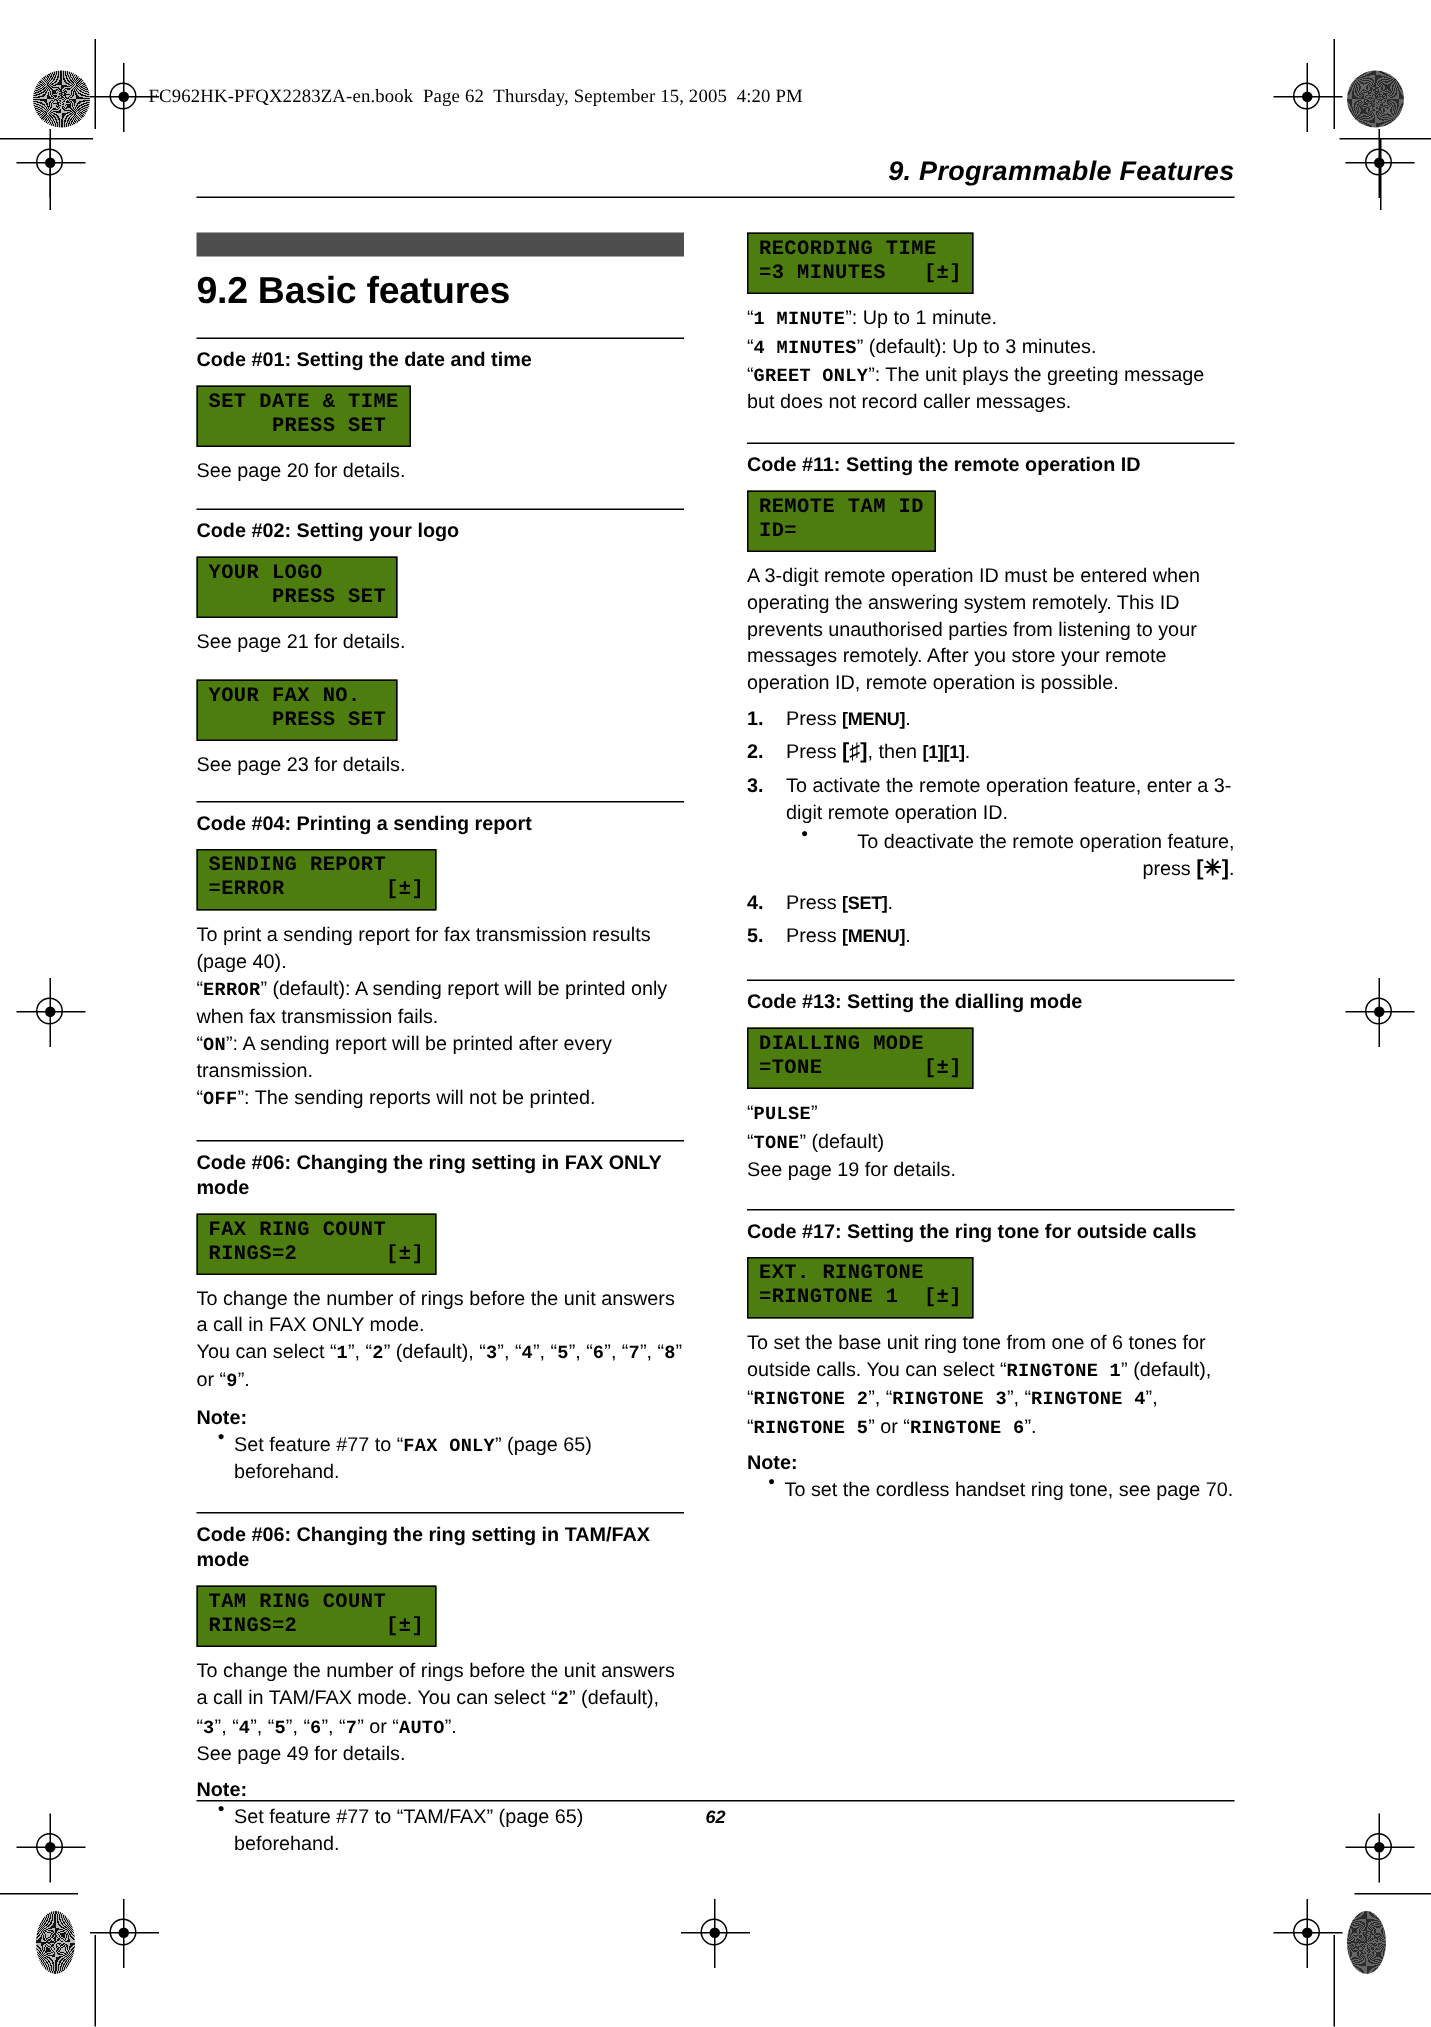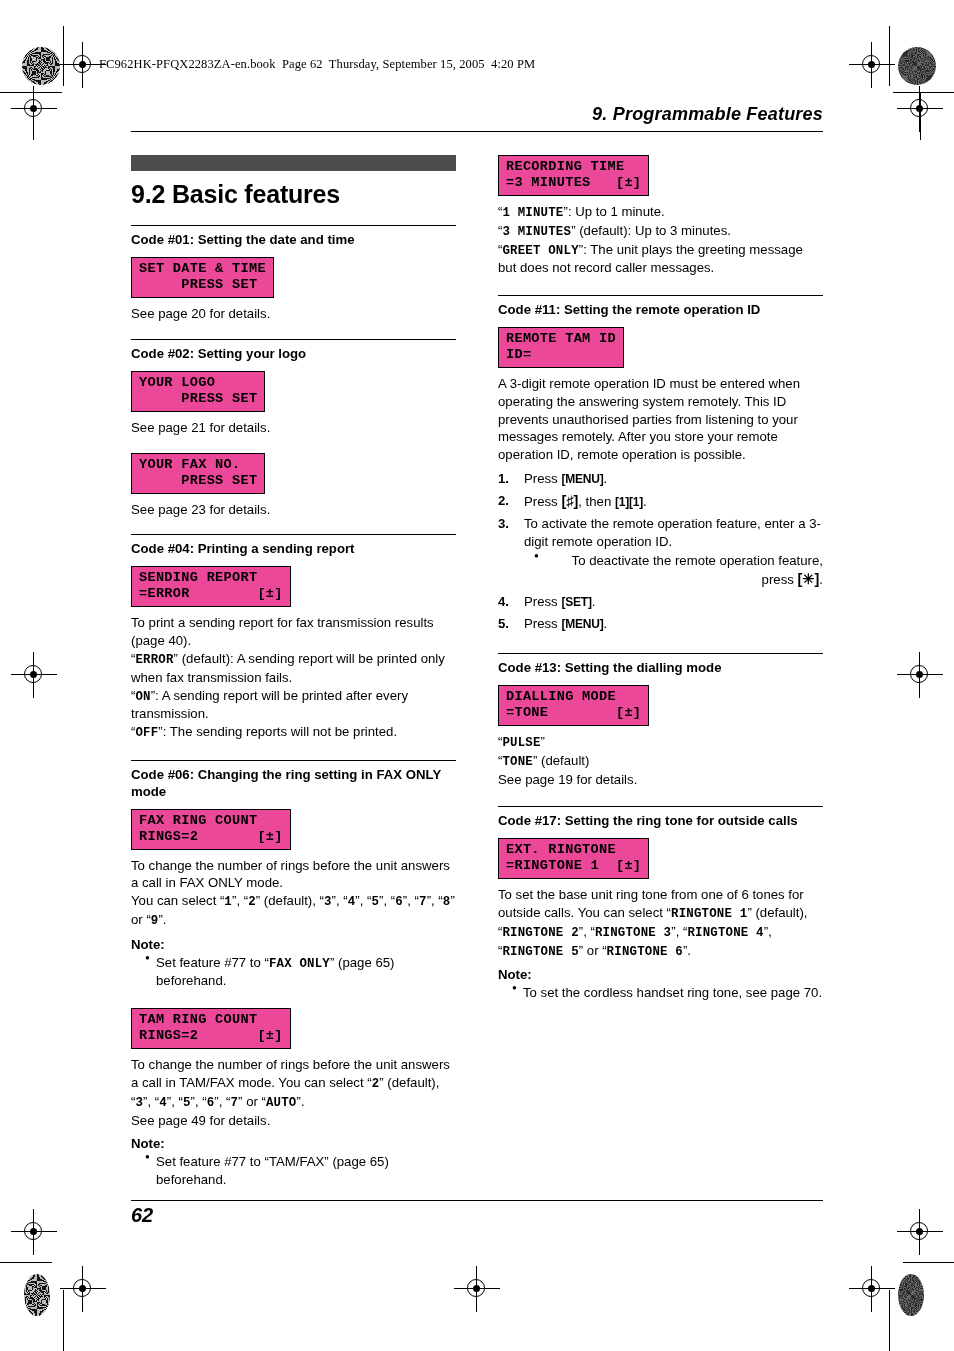--- a/index.html
+++ b/index.html
@@ -113,21 +113,21 @@
     font-weight: bold;
     line-height: 1.28;
     margin-bottom: 8px;
   }
 
   .lcd {
     border: 1.3px solid #000;
     display: inline-block;
     padding: 3px 7px 4px 7px;
     margin-bottom: 7px;
-    background: #ec4899;
+    background: #4d7c0f;
   }
   .lcd-line {
     font-family: "Liberation Mono", "DejaVu Sans Mono", monospace;
     font-weight: bold;
     font-size: 13.6px;
     line-height: 1.18;
     white-space: pre;
     letter-spacing: 0.3px;
   }
 
@@ -202,24 +202,25 @@
   }
 
   
   .footer {
     position: absolute;
     left: 131px; top: 1200px;
     width: 692px;
   }
   .footer .rule { border-top: 1.5px solid #000; }
   .pagenum {
-    font-size: 20px;
+    font-size: 12px;
     font-weight: bold;
     font-style: italic;
     margin-top: 3px;
+    text-align: center;
   }
 </style>
 </head>
 <body>
 
 <div>
 
   <div class="halftone" style="left:22px;top:47px;width:38px;height:38px;"></div>
   <div class="mark-line" style="left:63px;top:26px;width:1px;height:60px;"></div>
   <div class="reg" style="left:66px;top:48px;">
@@ -379,20 +380,21 @@
       <p class="body-text">You can select “<span class="mono">1</span>”, “<span class="mono">2</span>” (default), “<span class="mono">3</span>”, “<span class="mono">4</span>”, “<span class="mono">5</span>”, “<span class="mono">6</span>”, “<span class="mono">7</span>”, “<span class="mono">8</span>” or “<span class="mono">9</span>”.</p>
       <div class="note-label">Note:</div>
       <ul class="bullets">
         <li>Set feature #77 to “<span class="mono">FAX ONLY</span>” (page 65) beforehand.</li>
       </ul>
     </div>
 
     <div style="height:16px"></div>
 
     <div class="codeblock">
+      <div class="code-head">Code #06: Changing the ring setting in TAM/FAX mode</div>
       <div class="lcd">
         <div class="lcd-line">TAM RING COUNT</div>
         <div class="lcd-line">RINGS=2       [±]</div>
       </div>
       <p class="body-text">To change the number of rings before the unit answers a call in TAM/FAX mode. You can select “<span class="mono">2</span>” (default), “<span class="mono">3</span>”, “<span class="mono">4</span>”, “<span class="mono">5</span>”, “<span class="mono">6</span>”, “<span class="mono">7</span>” or “<span class="mono">AUTO</span>”.</p>
       <p class="body-text">See page 49 for details.</p>
       <div class="note-label">Note:</div>
       <ul class="bullets">
         <li>Set feature #77 to “TAM/FAX” (page 65) beforehand.</li>
       </ul>
@@ -401,21 +403,21 @@
   </div>
 
   <div class="col col-right">
 
     <div class="codeblock">
       <div class="lcd">
         <div class="lcd-line">RECORDING TIME</div>
         <div class="lcd-line">=3 MINUTES   [±]</div>
       </div>
       <p class="body-text">“<span class="mono">1 MINUTE</span>”: Up to 1 minute.</p>
-      <p class="body-text">“<span class="mono">3 MINUTES</span>” (default): Up to 3 minutes.</p>
+      <p class="body-text">“<span class="mono">4 MINUTES</span>” (default): Up to 3 minutes.</p>
       <p class="body-text">“<span class="mono">GREET ONLY</span>”: The unit plays the greeting message but does not record caller messages.</p>
     </div>
 
     <div style="height:16px"></div>
 
     <div class="codeblock">
       <div class="code-head">Code #11: Setting the remote operation ID</div>
       <div class="lcd">
         <div class="lcd-line">REMOTE TAM ID</div>
         <div class="lcd-line">ID=</div>

